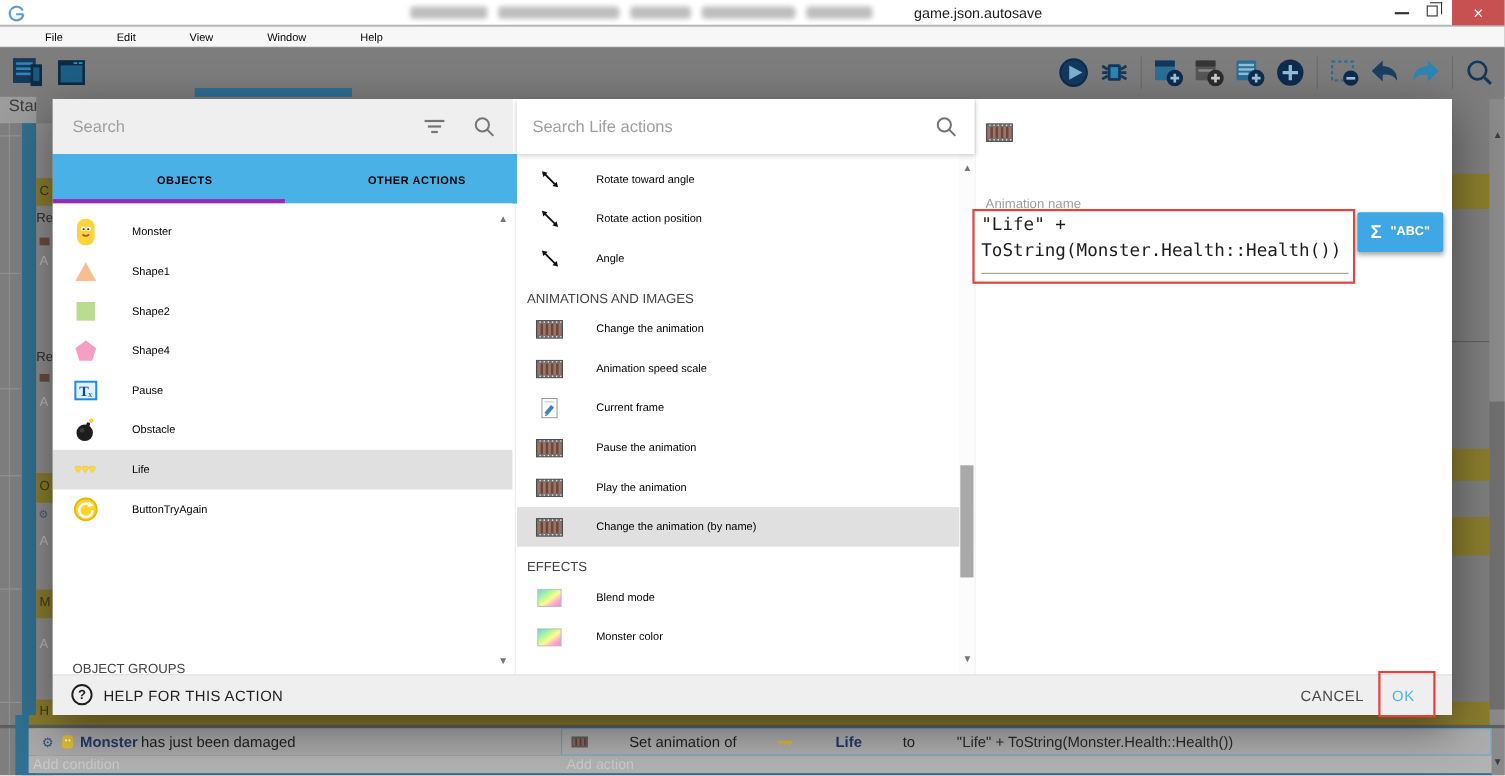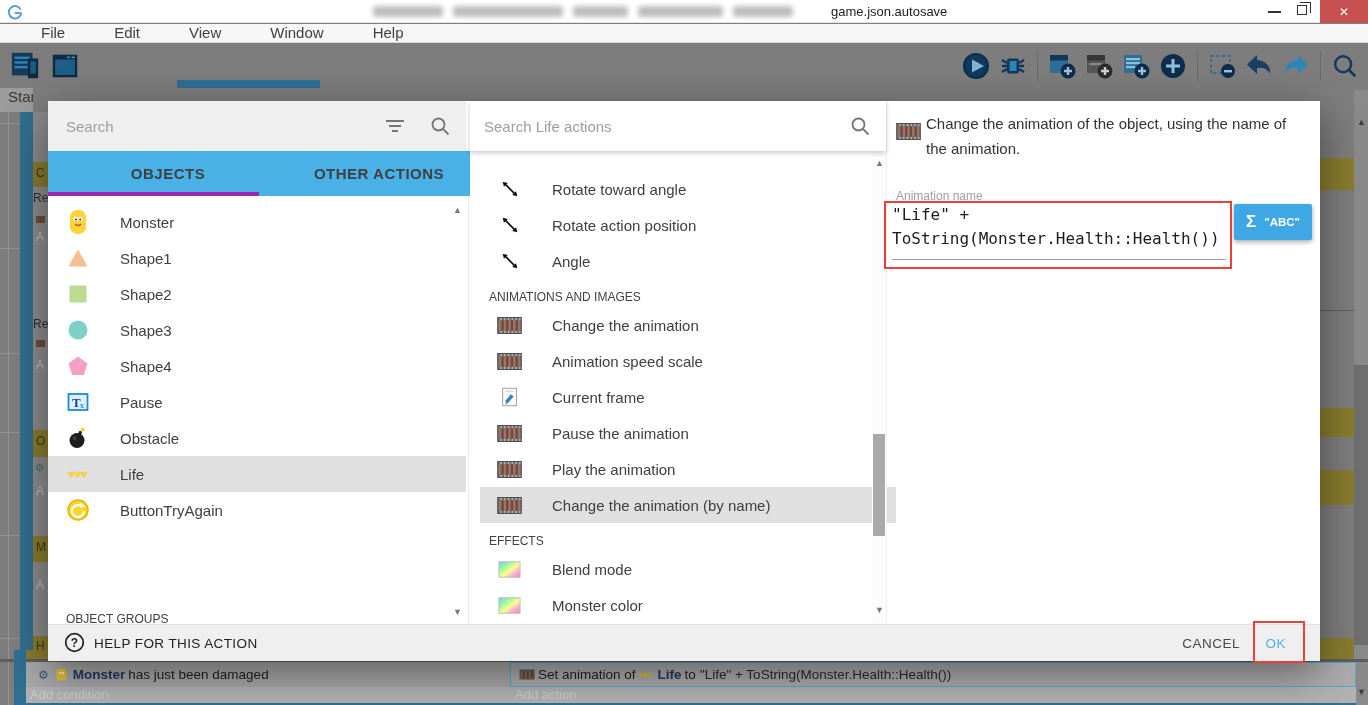--- a/index.html
+++ b/index.html
@@ -48,59 +48,59 @@
   .vscroll .up { position:absolute; left:3px; top:28px; }
   .vscroll .down { position:absolute; left:3px; top:598px; }
 
   
   .events-strip { position:absolute; left:0; top:650px; width:1368px; height:55px; }
   .olive-band { position:absolute; left:26px; top:0; width:1328px; height:9px; background:#8a7c2e; }
   .dark-line { position:absolute; left:0; top:9px; width:1368px; height:3px; background:#5f5f5f; }
   .evt-teal { position:absolute; left:14px; top:0px; width:12px; height:55px; background:#2f7093; }
   .evt-row { position:absolute; left:26px; top:12px; width:1330px; height:25px; background:#a9a9a9; display:flex; font-size:13.5px; color:#1f1f1f; }
   .cond-cell { width:484px; display:flex; align-items:center; padding-left:12px; }
-  .act-cell { width:846px; display:flex; align-items:center; padding-left:5px; border:1px solid #5ba6c9; background:#adadad; }
+  .act-cell { width:846px; display:flex; align-items:center; padding-left:5px; border:1px solid #5ba6c9; background:#adadad;gap:34px; }
   .evt-row b { color:#233a66; margin:0 3px; }
   .evt-row .gear { font-size:12px; color:#315a7d; margin-right:4px; }
   .evt-row .mini { display:inline-flex; margin:0 3px; }
   .hearts-mini { font-size:9px; color:#d8ba3a; letter-spacing:-1px; }
   .expr { color:#2a2a2a; margin-left:4px; }
   .evt-row2 { position:absolute; left:26px; top:37px; width:1330px; height:16px; background:#b2b2b2; font-size:13px; color:#cbcbcb; }
   .evt-row2 .addc { position:absolute; left:4px; top:0px; }
   .evt-row2 .adda { position:absolute; left:489px; top:0px; }
   .evt-bottom { position:absolute; left:26px; top:53px; width:1330px; height:2px; background:#2f7093; }
 
   
-  .dialog { position:absolute; left:48px; top:101px; width:1272px; height:560px; background:#fff; box-shadow:0 12px 40px rgba(0,0,0,0.45); }
+  .dialog { position:absolute; left:48px; top:90px; width:1272px; height:560px; background:#fff; box-shadow:0 12px 40px rgba(0,0,0,0.45); }
 
   
   .obj-search { position:absolute; left:0; top:0; width:418px; height:50px; background:#efefef; }
   .obj-search input, .act-search input { border:none; outline:none; background:transparent; font-size:15px; color:#444; width:300px; height:100%; padding-left:18px; font-family:"Liberation Sans",sans-serif; }
   .obj-search input::placeholder, .act-search input::placeholder { color:#9e9e9e; }
   .filter-ic { position:absolute; left:337px; top:17px; }
   .mag-ic { position:absolute; }
   .obj-search .mag-ic { left:382px; top:15px; }
   .tabs { position:absolute; left:0; top:50px; width:422px; height:45px; background:#49B1E5; display:flex; }
   .tab { flex:1; border:none; background:transparent; color:#fff; font-size:13px; font-weight:bold; letter-spacing:0.5px; font-family:"Liberation Sans",sans-serif; }
   .tab-underline { position:absolute; left:0; top:91px; width:211px; height:4px; background:#9C27B0; }
   .obj-list { position:absolute; left:0; top:95px; width:418px; height:428px; background:#fff; overflow:hidden; padding-top:8px; }
   .list-item { height:36px; display:flex; align-items:center; padding-left:16px; }
   .list-item.selected { background:#e0e0e0; }
   .item-icon { width:27px; display:flex; justify-content:center; align-items:center; }
-  .item-label { margin-left:29px; font-size:15px; color:#404040; }
+  .item-label { margin-left:29px; font-size:10px; color:#000000; }
   .sec-header { padding:11px 0 3px 9px; font-size:12px; color:#424242; }
   .sb-arrow { position:absolute; font-size:9px; color:#777; }
 
   
   .panel-div1 { position:absolute; left:420px; top:95px; width:1px; height:428px; background:#ececec; }
   .blue-sliver { position:absolute; left:418px; top:50px; width:4px; height:45px; background:#49B1E5; }
   .act-search { position:absolute; left:422px; top:0; width:416px; height:50px; background:#fff; box-shadow:0 2px 5px rgba(0,0,0,0.22); z-index:3; }
   .act-search input { width:340px; padding-left:14px; }
   .act-search .mag-ic { left:380px; top:15px; }
-  .act-list { position:absolute; left:422px; top:50px; width:416px; height:473px; background:#fff; overflow:hidden; padding-top:20px;margin-left:10px; }
+  .act-list { position:absolute; left:422px; top:50px; width:416px; height:473px; background:#fff; overflow:hidden; padding-top:5px; }
   .act-list .list-item.selected { background:#e0e0e0; }
   .act-scroll { position:absolute; left:824px; top:50px; width:14px; height:473px; background:#fcfcfc; }
   .act-scroll .thumb { position:absolute; left:1px; top:283px; width:12px; height:102px; background:#a9a9a9; }
   .act-scroll .up { position:absolute; left:3px; top:8px; }
   .act-scroll .down { position:absolute; left:3px; top:455px; }
 
   
   .panel-div2 { position:absolute; left:838px; top:0; width:1px; height:523px; background:#f0f0f0; }
   .detail { position:absolute; left:838px; top:0; width:434px; height:523px; }
   .detail-icon { position:absolute; left:10px; top:22px; }
@@ -390,28 +390,20 @@
           <span class="item-icon">
             <svg width="24" height="24" viewBox="0 0 24 24">
               <rect x="3.5" y="3.5" width="17" height="17" fill="#B9DC90"></rect>
             </svg>
           </span>
           <span class="item-label">Shape2</span>
         </div>
         <div class="list-item">
           <span class="item-icon">
             <svg width="24" height="24" viewBox="0 0 24 24">
-              <circle cx="12" cy="12" r="9.5" fill="#7FD1C8"></circle>
-            </svg>
-          </span>
-          <span class="item-label">Shape3</span>
-        </div>
-        <div class="list-item">
-          <span class="item-icon">
-            <svg width="24" height="24" viewBox="0 0 24 24">
               <polygon points="12,2.5 21.5,9.6 17.8,21 6.2,21 2.5,9.6" fill="#F59FC5"></polygon>
             </svg>
           </span>
           <span class="item-label">Shape4</span>
         </div>
         <div class="list-item">
           <span class="item-icon">
             <svg width="24" height="24" viewBox="0 0 24 24">
               <rect x="2.5" y="4" width="19" height="16" fill="#dff1fb" stroke="#1E88E5" stroke-width="1.8"></rect>
               <text x="6" y="17" font-size="13" font-weight="bold" fill="#0D47A1" font-family="Liberation Serif,serif">T</text>
@@ -711,21 +703,20 @@
               <circle cx="20" cy="2" r="0.8"></circle>
               <circle cx="24" cy="2" r="0.8"></circle>
               <circle cx="4" cy="16" r="0.8"></circle>
               <circle cx="8" cy="16" r="0.8"></circle>
               <circle cx="12" cy="16" r="0.8"></circle>
               <circle cx="16" cy="16" r="0.8"></circle>
               <circle cx="20" cy="16" r="0.8"></circle>
               <circle cx="24" cy="16" r="0.8"></circle>
             </g>
           </svg></span>
-      <div class="detail-desc">Change the animation of the object, using the name of the animation.</div>
       <div class="field-label">Animation name</div>
       <div class="expr-field">
         <div>"Life" +</div>
         <div>ToString(Monster.Health::Health())</div>
       </div>
     </div>
     <button class="sigma-btn">
       <span class="sig">Σ</span>
       <span class="abc">"ABC"</span>
     </button>

